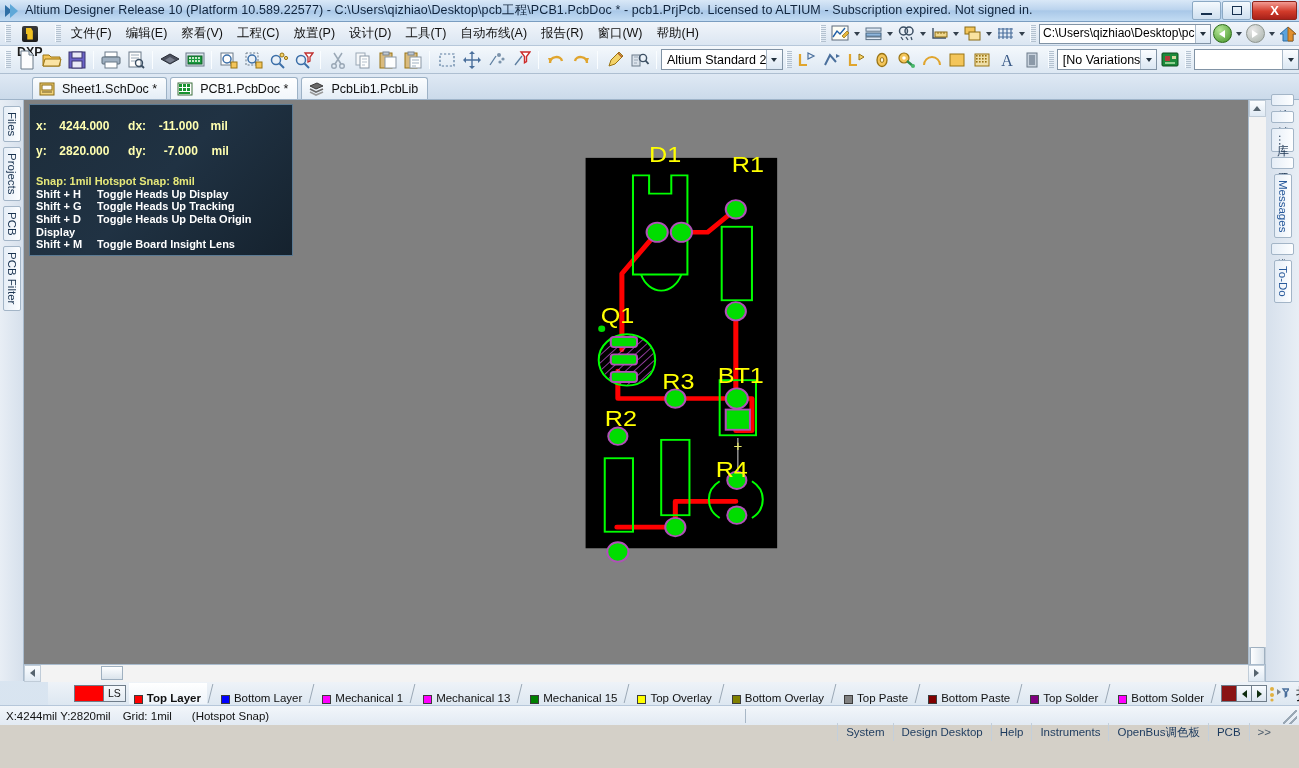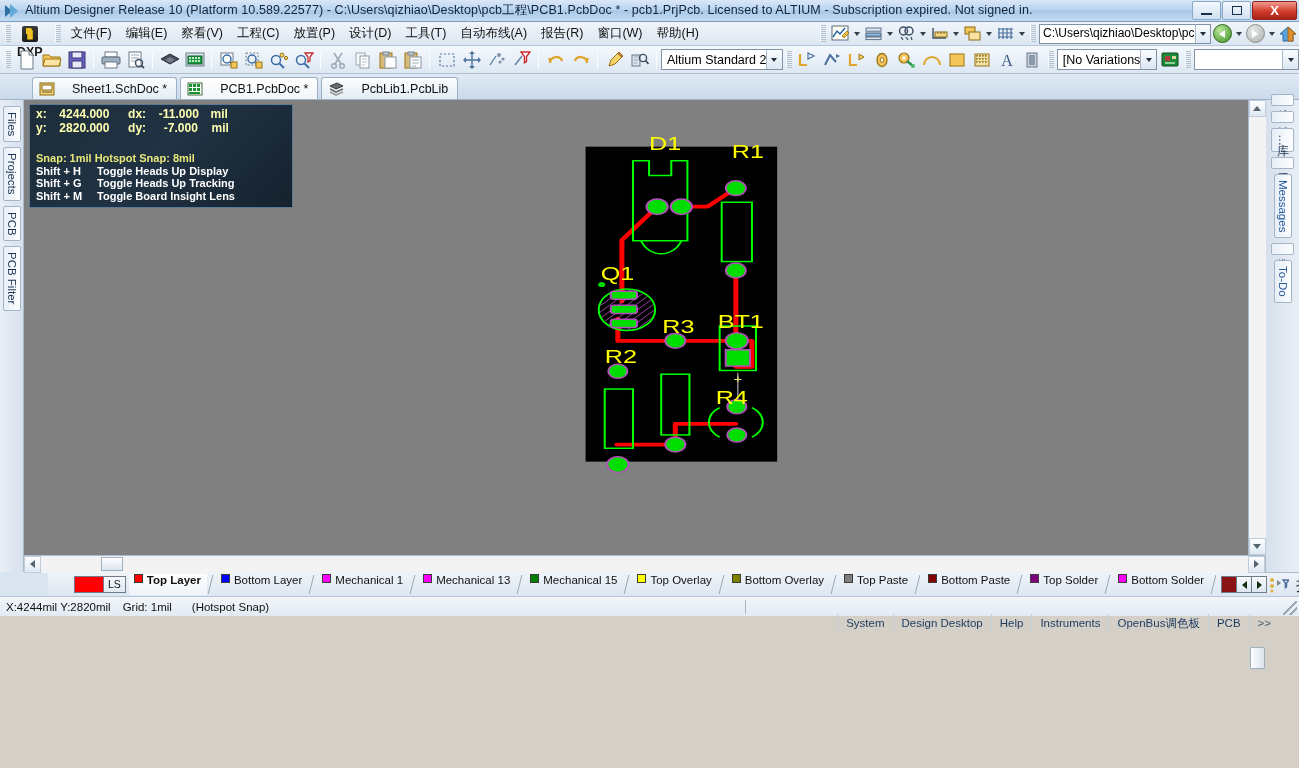--- a/index.html
+++ b/index.html
@@ -5,21 +5,21 @@
   * { box-sizing: border-box; }
   html, body {
     margin: 0; padding: 0;
     width: 1299px; height: 768px;
     overflow: hidden;
     font-family: "Liberation Sans", sans-serif;
     font-size: 12px;
     background: #d4d0c8;
   }
   #app {
-    width: 1299px; height: 616px;
+    width: 1299px; height: 725px;
     position: relative;
     display: flex; flex-direction: column;
     background: linear-gradient(#e8f0f8, #d8e4f0);
   }
 
   
   .titlebar {
     height: 22px; flex: 0 0 22px;
     background: linear-gradient(#d9e8f7 0%, #bcd4ee 45%, #a9c8e8 52%, #c3dcf3 100%);
     border-bottom: 1px solid #7a9dc0;
@@ -184,21 +184,21 @@
   }
 
   
   .docbar {
     height: 26px; flex: 0 0 26px;
     background: linear-gradient(#dfe9f4, #cbdaea);
     border-bottom: 1px solid #9fb4c9;
     display: flex; align-items: flex-end; padding-left: 32px; gap: 3px;
   }
   .doctab {
-    height: 22px; display: flex; align-items: center; gap: 17px;
+    height: 22px; display: flex; align-items: center; gap: 7px;
     padding: 0 9px 0 6px;
     background: linear-gradient(#fbfdfe, #e4edf6);
     border: 1px solid #9db2c6; border-bottom: none;
     border-radius: 3px 3px 0 0;
     font-size: 12.5px; color: #111; white-space: nowrap;
   }
   .doctab.active { background: linear-gradient(#ffffff, #f1f6fb); }
   .dt-ico { width: 16px; height: 14px; flex: 0 0 16px; position: relative; }
 
   
@@ -241,21 +241,21 @@
     position: absolute; left: 5px; top: 4px;
     width: 264px;
     background: linear-gradient(135deg, #1d2d3b 0%, #203243 50%, #15222e 100%);
     border: 1px solid #5b7a93;
     padding: 3px 5px 4px 6px;
     font-family: "Liberation Sans", sans-serif;
     font-size: 11px; font-weight: bold;
     line-height: 12.6px;
     color: #e8ecb0;
   }
-  .hud .l1 { font-size: 12px; color: #ffffb0; margin-bottom: 1px; }
+  .hud .l1 { font-size: 12px; color: #ffffb0; margin-bottom: 1px; margin-top: 12px; }
   .hud .l1 .lab { color: #ffffb0; }
   .hud .snap { color: #e6e87a; font-size: 11px; margin-top: 18px; }
   .hud .kline { color: #ffffff; }
   .hud .kline .k { display: inline-block; min-width: 58px; }
 
   
   .vscroll {
     width: 17px; flex: 0 0 17px;
     background: #f0f0f0; border-left: 1px solid #a9bbcd;
     display: flex; flex-direction: column; align-items: center;
@@ -306,21 +306,21 @@
     display: flex; align-items: center; height: 17px;
     border: 1px solid #6f7d8a; margin-right: 3px; flex: none;
   }
   .ls-color { width: 28px; height: 15px; }
   .ls-label {
     font-size: 10.5px; padding: 0 4px; height: 15px; line-height: 15px;
     background: linear-gradient(#f6f9fc, #e2eaf2); color: #111;
     border-left: 1px solid #6f7d8a;
   }
   .ltab {
-    display: flex; align-items: flex-start; gap: 4px;
+    display: flex; align-items: flex-end; gap: 4px;
     height: 21px; padding: 0 6px 0 5px;
     font-size: 11.5px; color: #111; white-space: nowrap; flex: none;
     position: relative;
   }
   .ltab .sw { width: 9px; height: 9px; border: 1px solid #3c3c3c; flex: none; }
   .ltab.active { font-weight: bold; background: linear-gradient(#ffffff, #eef4fa); }
   .ltab-sep {
     width: 9px; height: 21px; flex: none;
     position: relative;
   }
@@ -921,20 +921,24 @@
             <div class="snap">Snap: 1mil Hotspot Snap: 8mil</div>
             <div class="kline">
               <span class="k">Shift + H</span>
               <span>Toggle Heads Up Display</span>
             </div>
             <div class="kline">
               <span class="k">Shift + G</span>
               <span>Toggle Heads Up Tracking</span>
             </div>
             <div class="kline">
+              <span class="k">Shift + D</span>
+              <span>Toggle Heads Up Delta Origin Display</span>
+            </div>
+            <div class="kline">
               <span class="k">Shift + M</span>
               <span>Toggle Board Insight Lens</span>
             </div>
           </div>
         </div>
 
         <div class="vscroll">
           <div class="sb-arrow up"></div>
           <div class="sb-track">
             <div class="sb-thumb" style="top: 530px;"></div>

